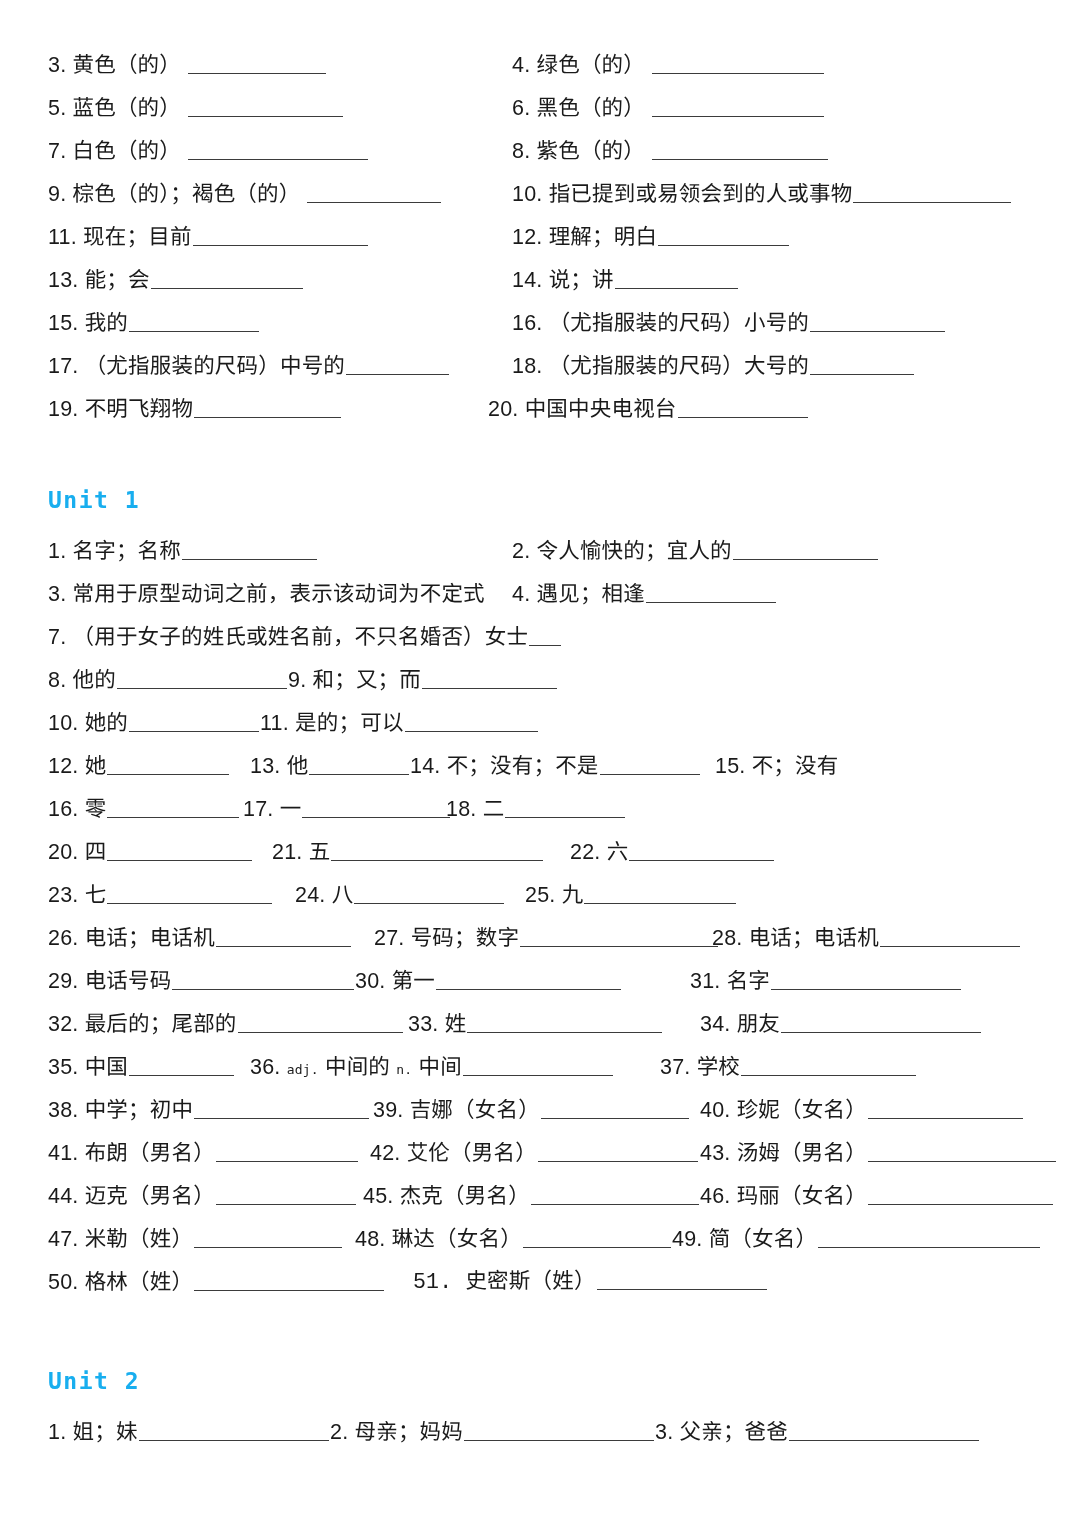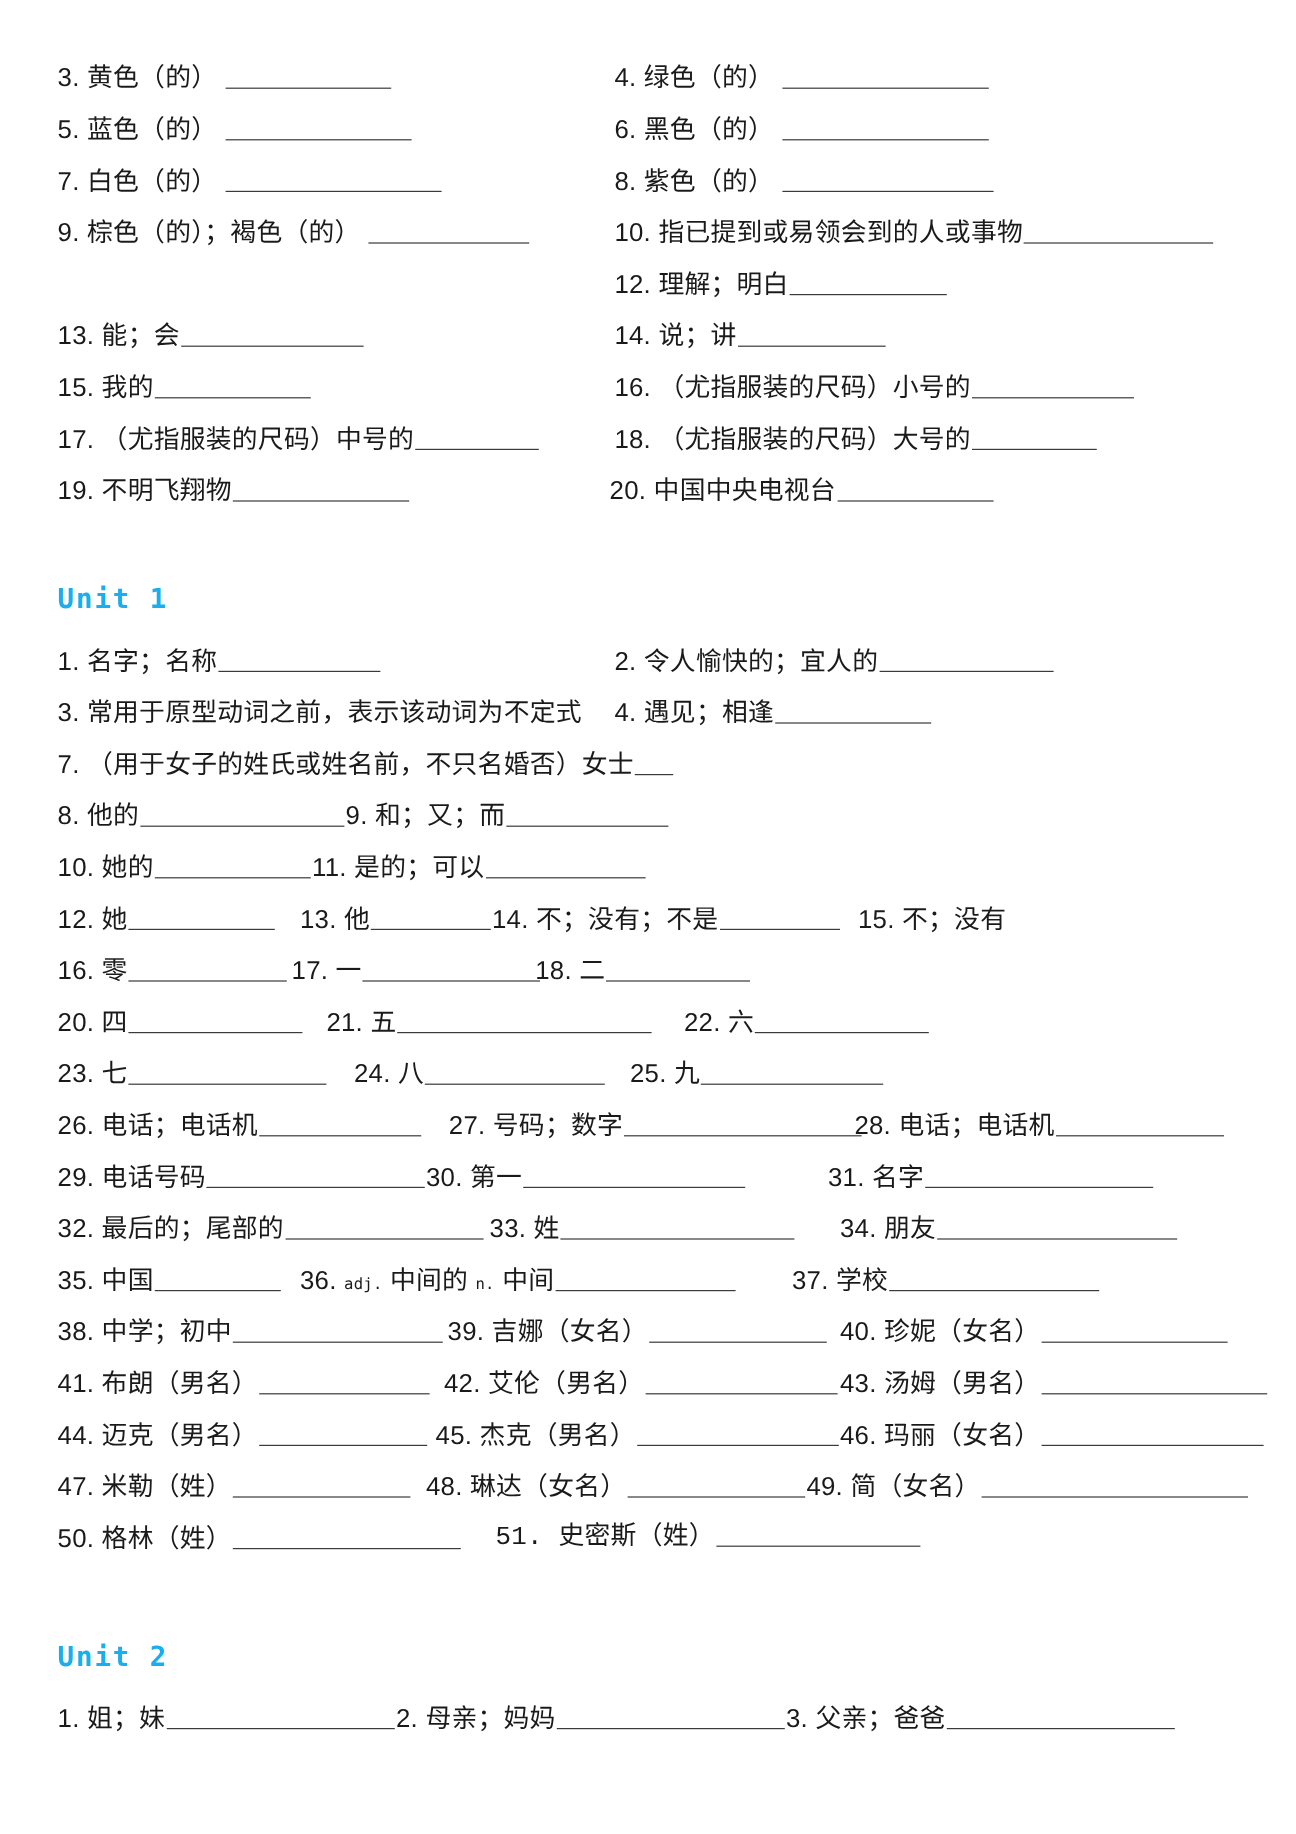--- a/index.html
+++ b/index.html
@@ -92,37 +92,38 @@
       </div>
       <div class="row">
         <span class="cell" style="left: 48px;"><span class="num">7. </span><span class="txt">白色（的）</span><span class="blank sp" style="width: 180px;"></span></span>
         <span class="cell" style="left: 512px;"><span class="num">8. </span><span class="txt">紫色（的）</span><span class="blank sp" style="width: 176px;"></span></span>
       </div>
       <div class="row">
         <span class="cell" style="left: 48px; text-align: right;"><span class="num">9. </span><span class="txt">棕色（的）；褐色（的）</span><span class="blank sp" style="width: 134px;"></span></span>
         <span class="cell" style="left: 512px;"><span class="num">10. </span><span class="txt">指已提到或易领会到的人或事物</span><span class="blank" style="width: 158px;"></span></span>
       </div>
       <div class="row">
+        <span class="cell" style="left: 48px;"><span class="num">11. </span><span class="txt">现在；目前</span><span class="blank" style="width: 175px;"></span></span>
         <span class="cell" style="left: 512px;"><span class="num">12. </span><span class="txt">理解；明白</span><span class="blank" style="width: 131px;"></span></span>
       </div>
       <div class="row">
         <span class="cell" style="left: 48px;"><span class="num">13. </span><span class="txt">能；会</span><span class="blank" style="width: 152px;"></span></span>
         <span class="cell" style="left: 512px;"><span class="num">14. </span><span class="txt">说；讲</span><span class="blank" style="width: 123px;"></span></span>
       </div>
       <div class="row">
         <span class="cell" style="left: 48px;"><span class="num">15. </span><span class="txt">我的</span><span class="blank" style="width: 130px;"></span></span>
         <span class="cell" style="left: 512px;"><span class="num">16. </span><span class="txt">（尤指服装的尺码）小号的</span><span class="blank" style="width: 135px;"></span></span>
       </div>
       <div class="row">
         <span class="cell" style="left: 48px;"><span class="num">17. </span><span class="txt">（尤指服装的尺码）中号的</span><span class="blank" style="width: 103px;"></span></span>
         <span class="cell" style="left: 512px;"><span class="num">18. </span><span class="txt">（尤指服装的尺码）大号的</span><span class="blank" style="width: 104px;"></span></span>
       </div>
       <div class="row">
         <span class="cell" style="left: 48px;"><span class="num">19. </span><span class="txt">不明飞翔物</span><span class="blank" style="width: 147px;"></span></span>
-        <span class="cell" style="left: 508px; text-align: center;"><span class="num">20. </span><span class="txt">中国中央电视台</span><span class="blank" style="width: 130px;"></span></span>
+        <span class="cell" style="left: 488px; text-align: center;"><span class="num">20. </span><span class="txt">中国中央电视台</span><span class="blank" style="width: 130px;"></span></span>
       </div>
       <div style="height: 48px;"></div>
       <div class="unit" style="padding-left: 48px; color: rgb(24, 174, 239);">Unit 1</div>
       <div style="height: 8px;"></div>
       <div class="row">
         <span class="cell" style="left: 48px;"><span class="num">1. </span><span class="txt">名字；名称</span><span class="blank" style="width: 135px;"></span></span>
         <span class="cell" style="left: 512px;"><span class="num">2. </span><span class="txt">令人愉快的；宜人的</span><span class="blank" style="width: 145px;"></span></span>
       </div>
       <div class="row">
         <span class="cell" style="left: 48px;"><span class="num">3. </span><span class="txt">常用于原型动词之前，表示该动词为不定式</span></span>

